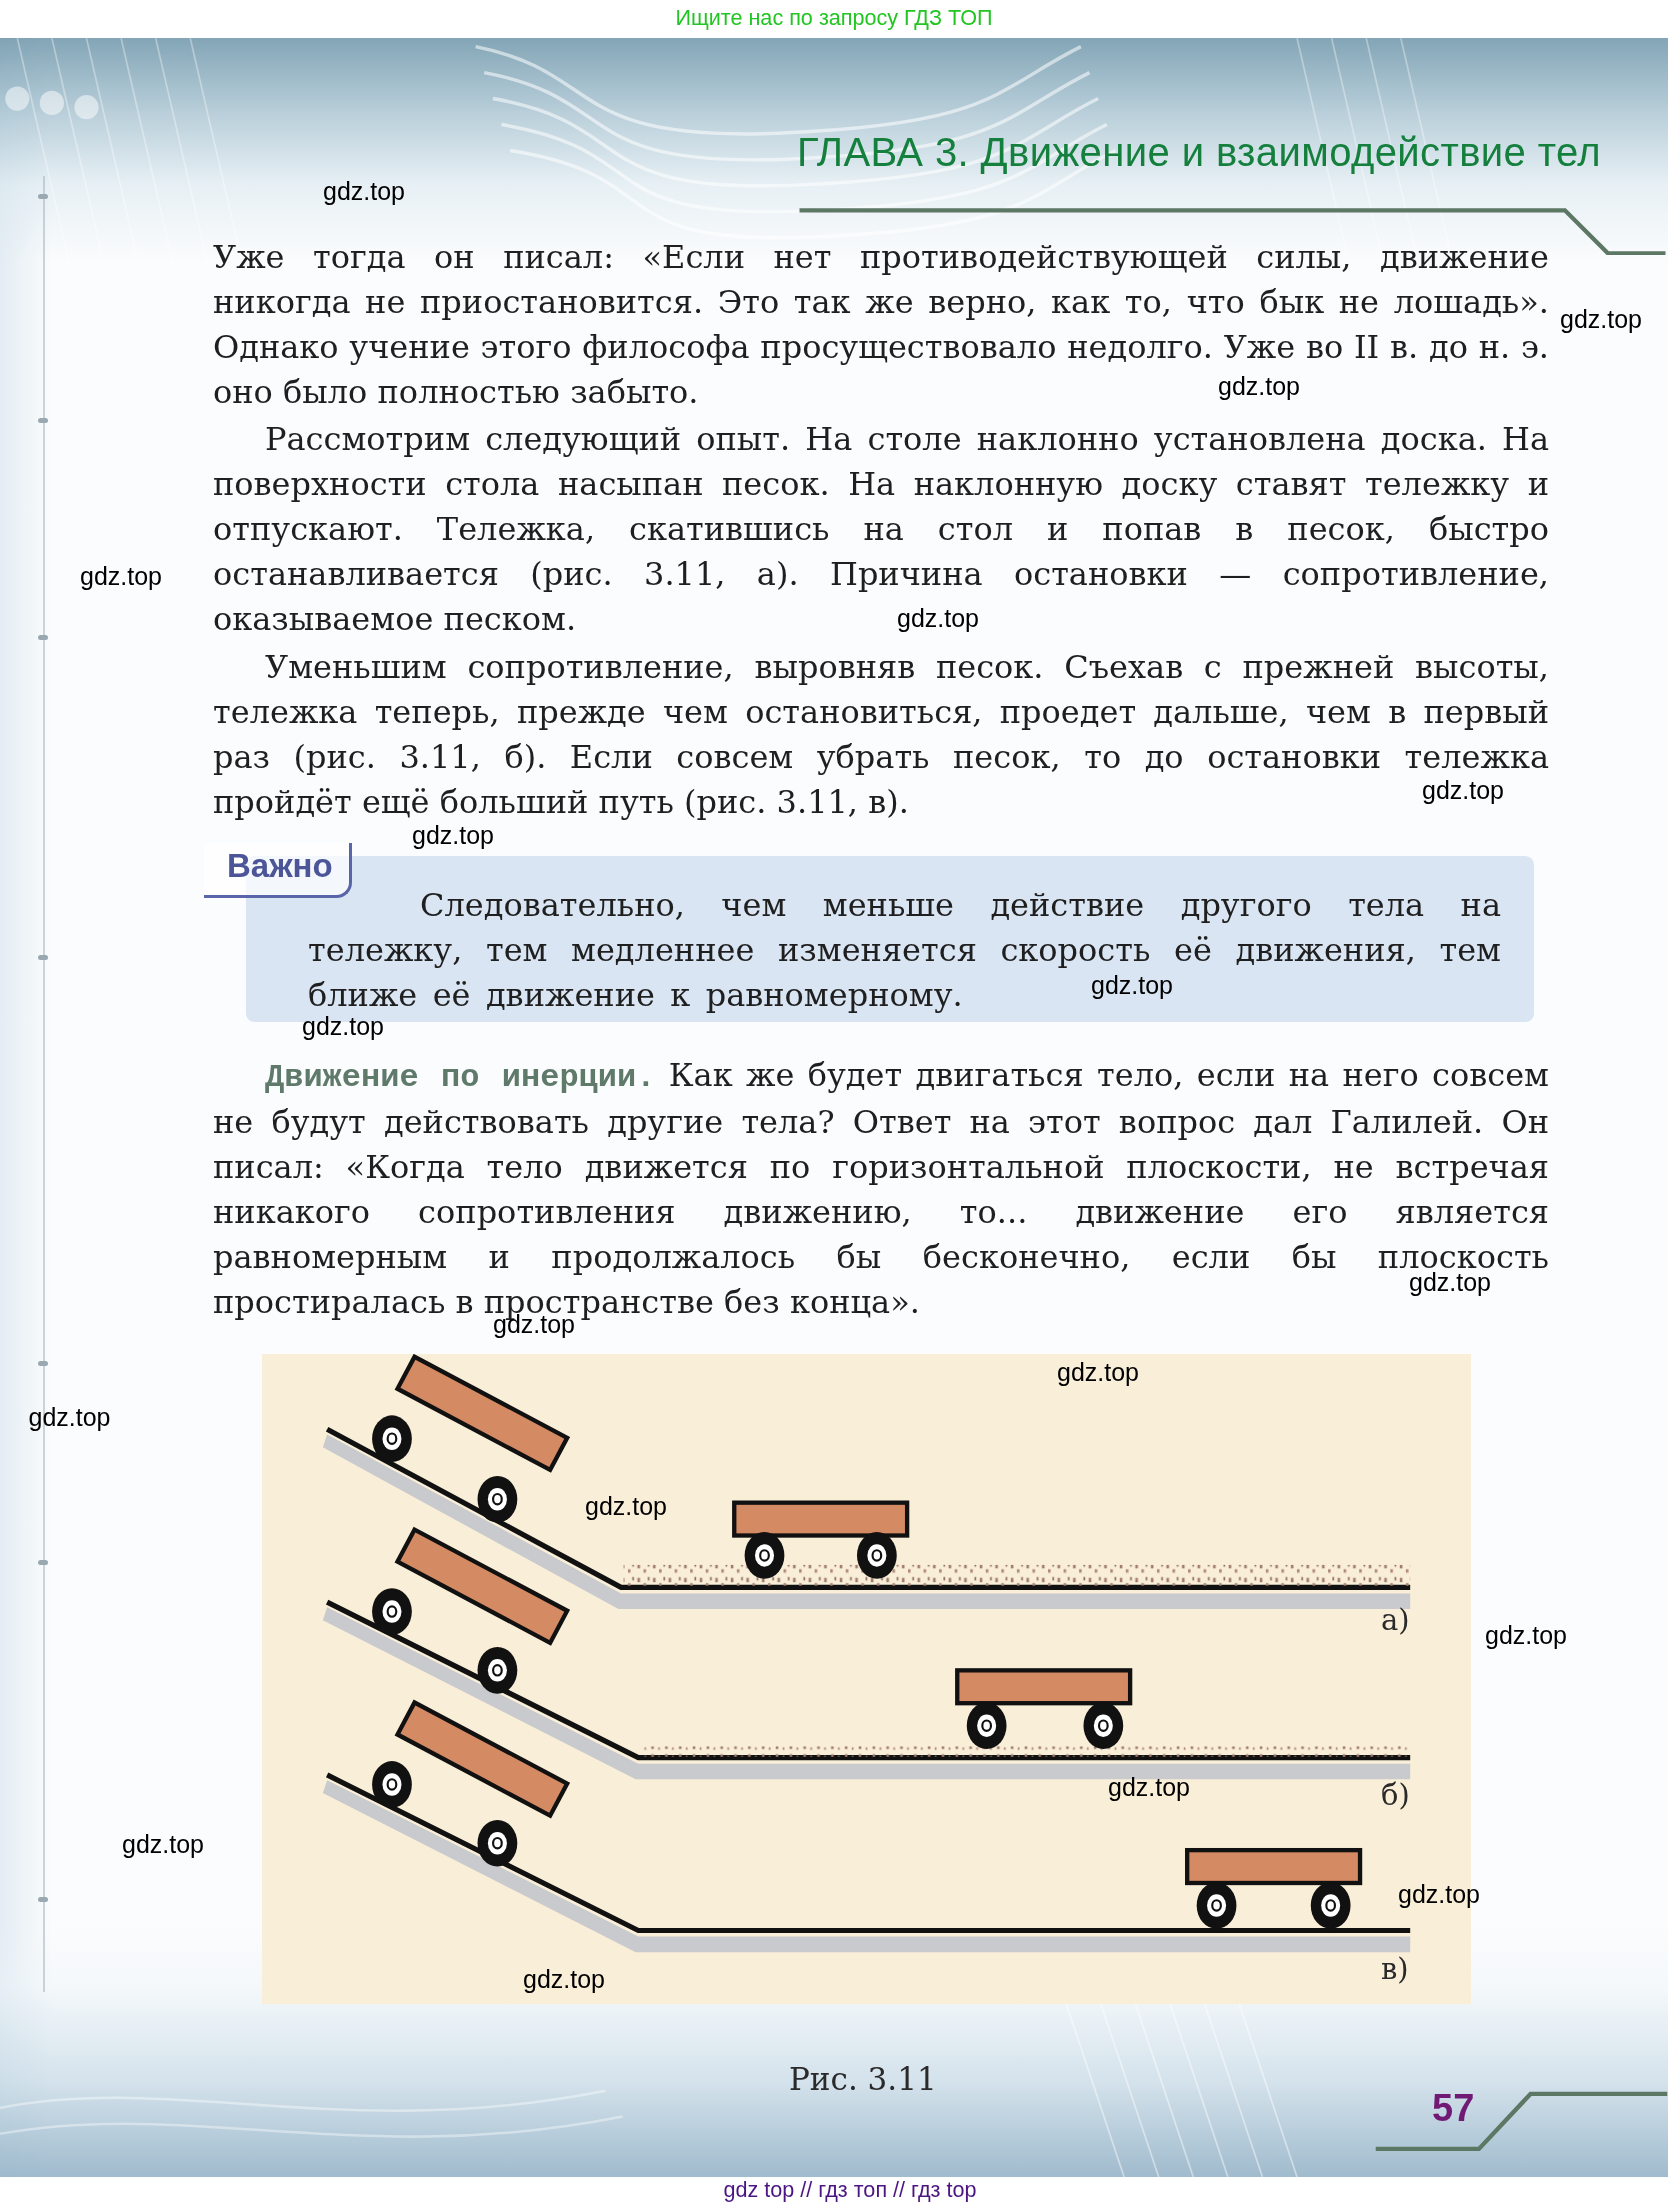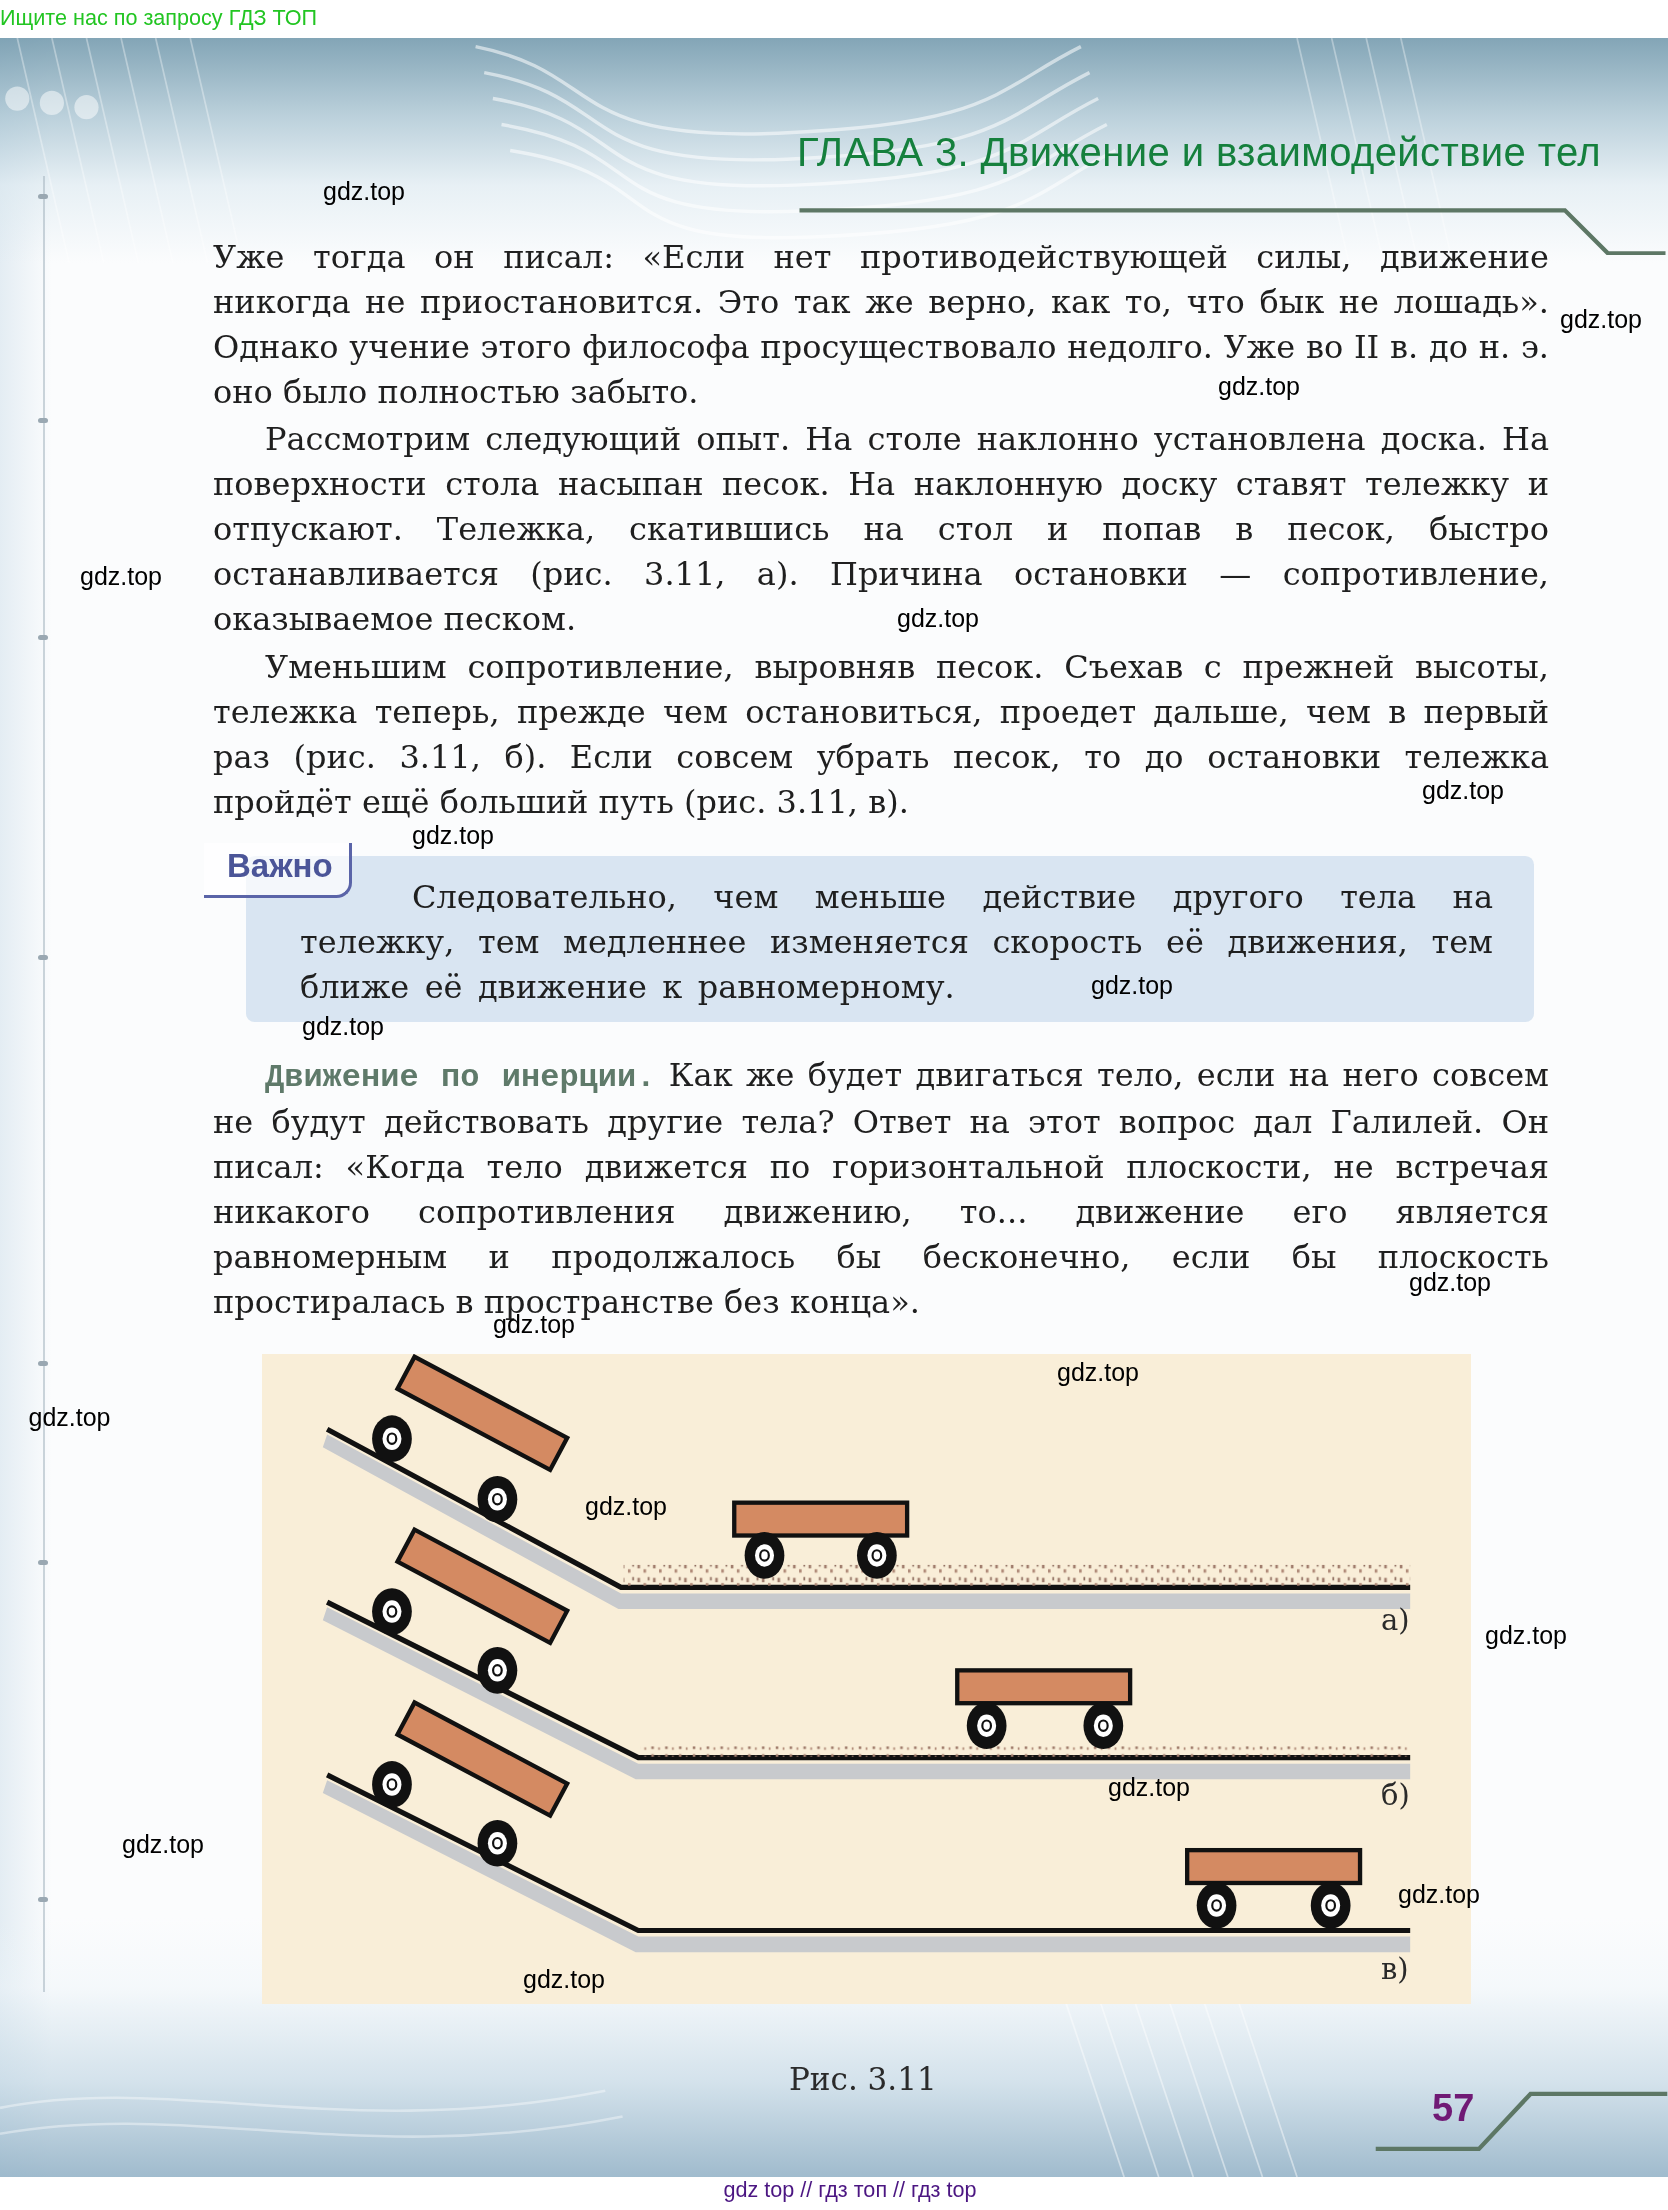--- a/index.html
+++ b/index.html
@@ -3,21 +3,21 @@
 <meta charset="utf-8">
 <style>
   html, body { margin: 0; padding: 0; }
   body {
     width: 1668px; height: 2210px; position: relative; overflow: hidden;
     background: #ffffff;
     font-family: "DejaVu Serif", serif;
   }
   .top-banner {
     position: absolute; left: 0; top: 0; width: 1668px; height: 38px;
-    background: #ffffff; text-align: left;
+    background: #ffffff; text-align: center;
     font-family: "Liberation Sans", sans-serif; font-size: 21.6px; line-height: 35px;
     color: #22c522;
   }
   .page {
     position: absolute; left: 0; top: 38px; width: 1668px; height: 2139px;
     background:
       linear-gradient(180deg, rgba(110,150,170,0.85) 0px, rgba(160,190,205,0.7) 78px, rgba(215,230,238,0.55) 147px, rgba(255,255,255,0) 225px),
       linear-gradient(0deg, rgba(150,180,200,0.9) 0px, rgba(195,215,228,0.7) 95px, rgba(235,243,248,0.4) 190px, rgba(255,255,255,0) 259px),
       linear-gradient(90deg, rgba(225,235,242,0.9) 0px, rgba(255,255,255,0) 52px),
       #fbfcfd;
@@ -59,21 +59,21 @@
     position: absolute; left: 204px; top: 843px; width: 145px; height: 52px;
     border-bottom: 3.5px solid #5a64a8; border-right: 3.5px solid #5a64a8;
     border-radius: 0 0 15.6px 0; background: rgba(255,255,255,0.7);
   }
   .important-badge-label {
     position: absolute; left: 23px; top: 3.5px;
     font-family: "Liberation Sans", sans-serif; font-weight: bold; font-size: 33px; color: #4b5598;
   }
   .important-text {
     position: absolute; left: 292px; top: 867px; width: 1193px;
-    font-size: 32px; line-height: 45px; color: #1f1f1f; margin: 8px;
+    font-size: 32px; line-height: 45px; color: #1f1f1f; margin: 16px;
     text-align: justify; text-align-last: left; word-spacing: 5.2px;
   }
   .figure {
     position: absolute; left: 262px; top: 1354px; width: 1209px; height: 650px;
     background: #f9eed8;
   }
   .figure svg { position: absolute; left: 0; top: 0; }
   .fig-label {
     position: absolute; font-size: 29px; color: #2a2a2a;
   }

